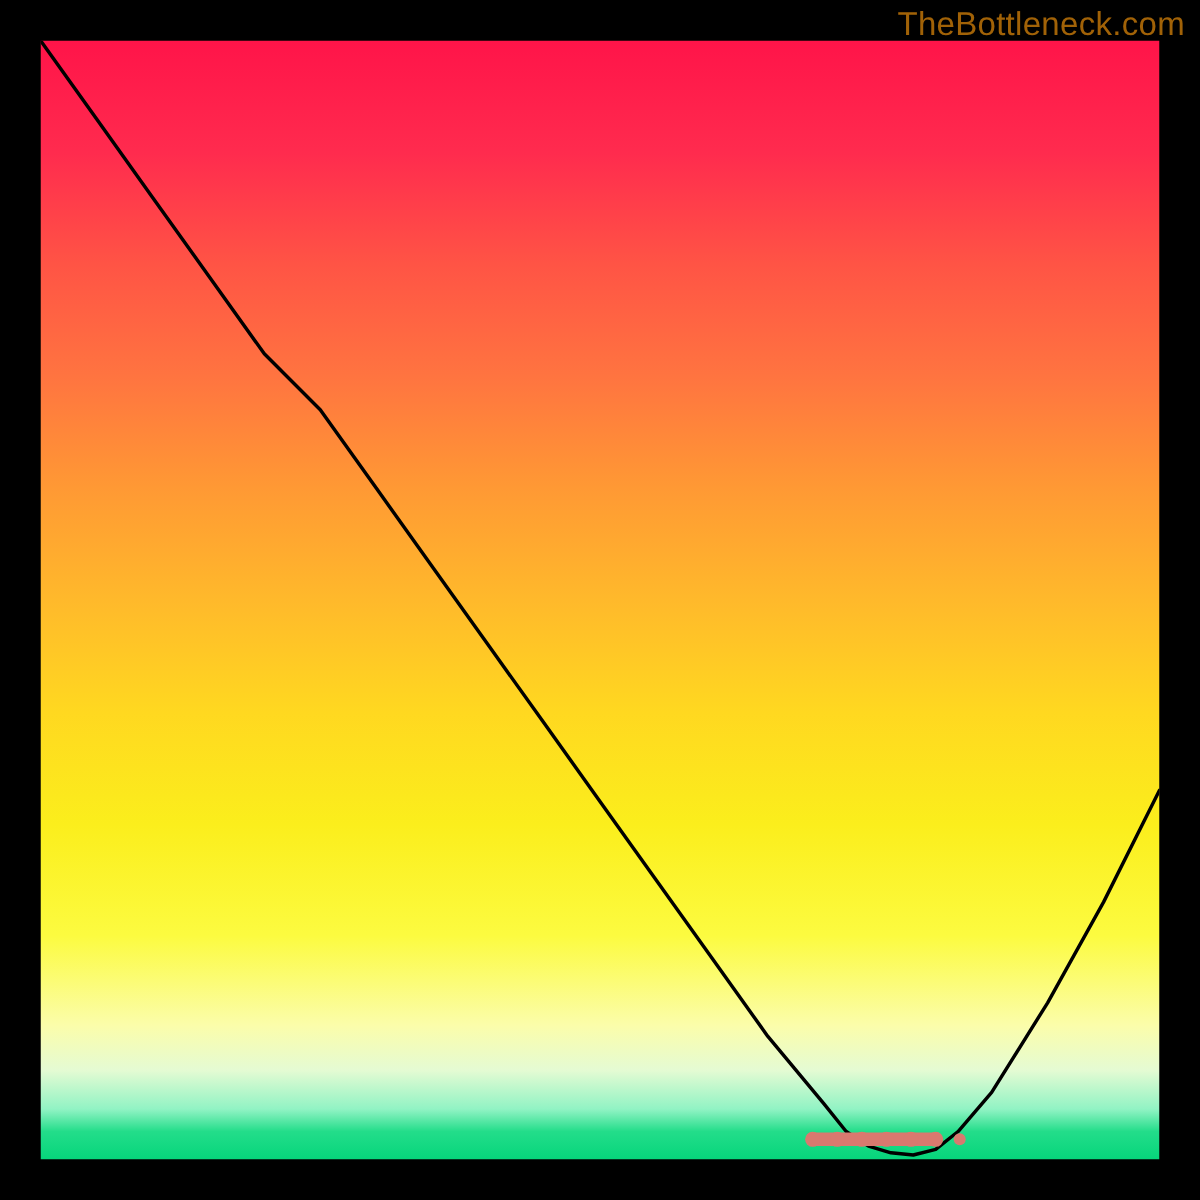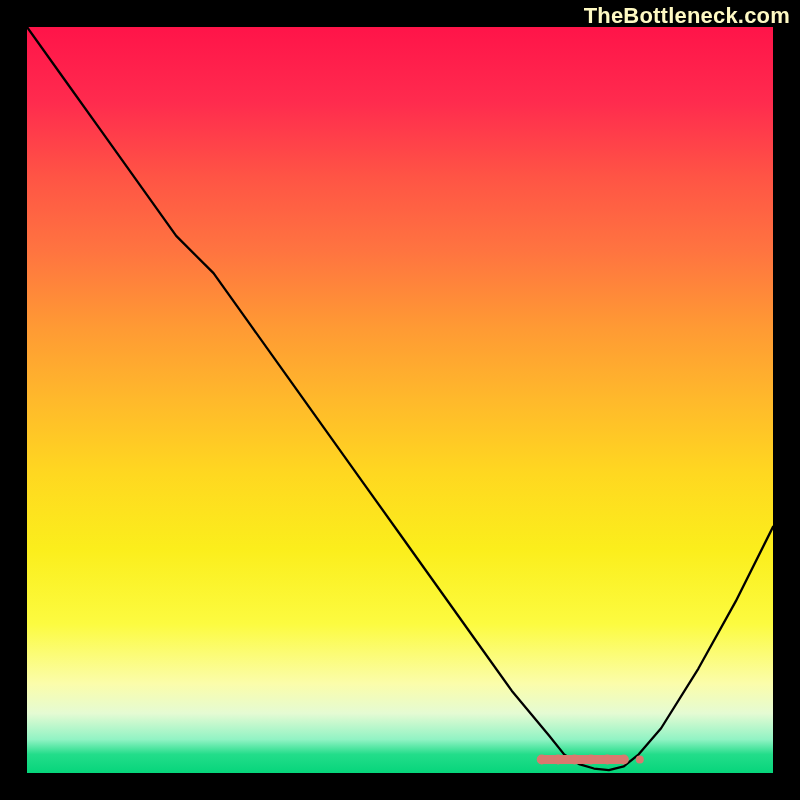--- a/index.html
+++ b/index.html
@@ -14,22 +14,22 @@
     position: relative;
     width: 800px;
     height: 800px;
   }
   .watermark {
     position: absolute;
     top: 3px;
     right: 10px;
     font-family: Arial, Helvetica, sans-serif;
     font-size: 22px;
-    font-weight: bold;
-    color: #fef9c3;
+    font-weight: normal;
+    color: #a16207;
     letter-spacing: 0.2px;
     z-index: 4;
   }
   .plot-area {
     position: absolute;
     left: 27px;
     top: 27px;
     width: 746px;
     height: 746px;
     overflow: hidden;

